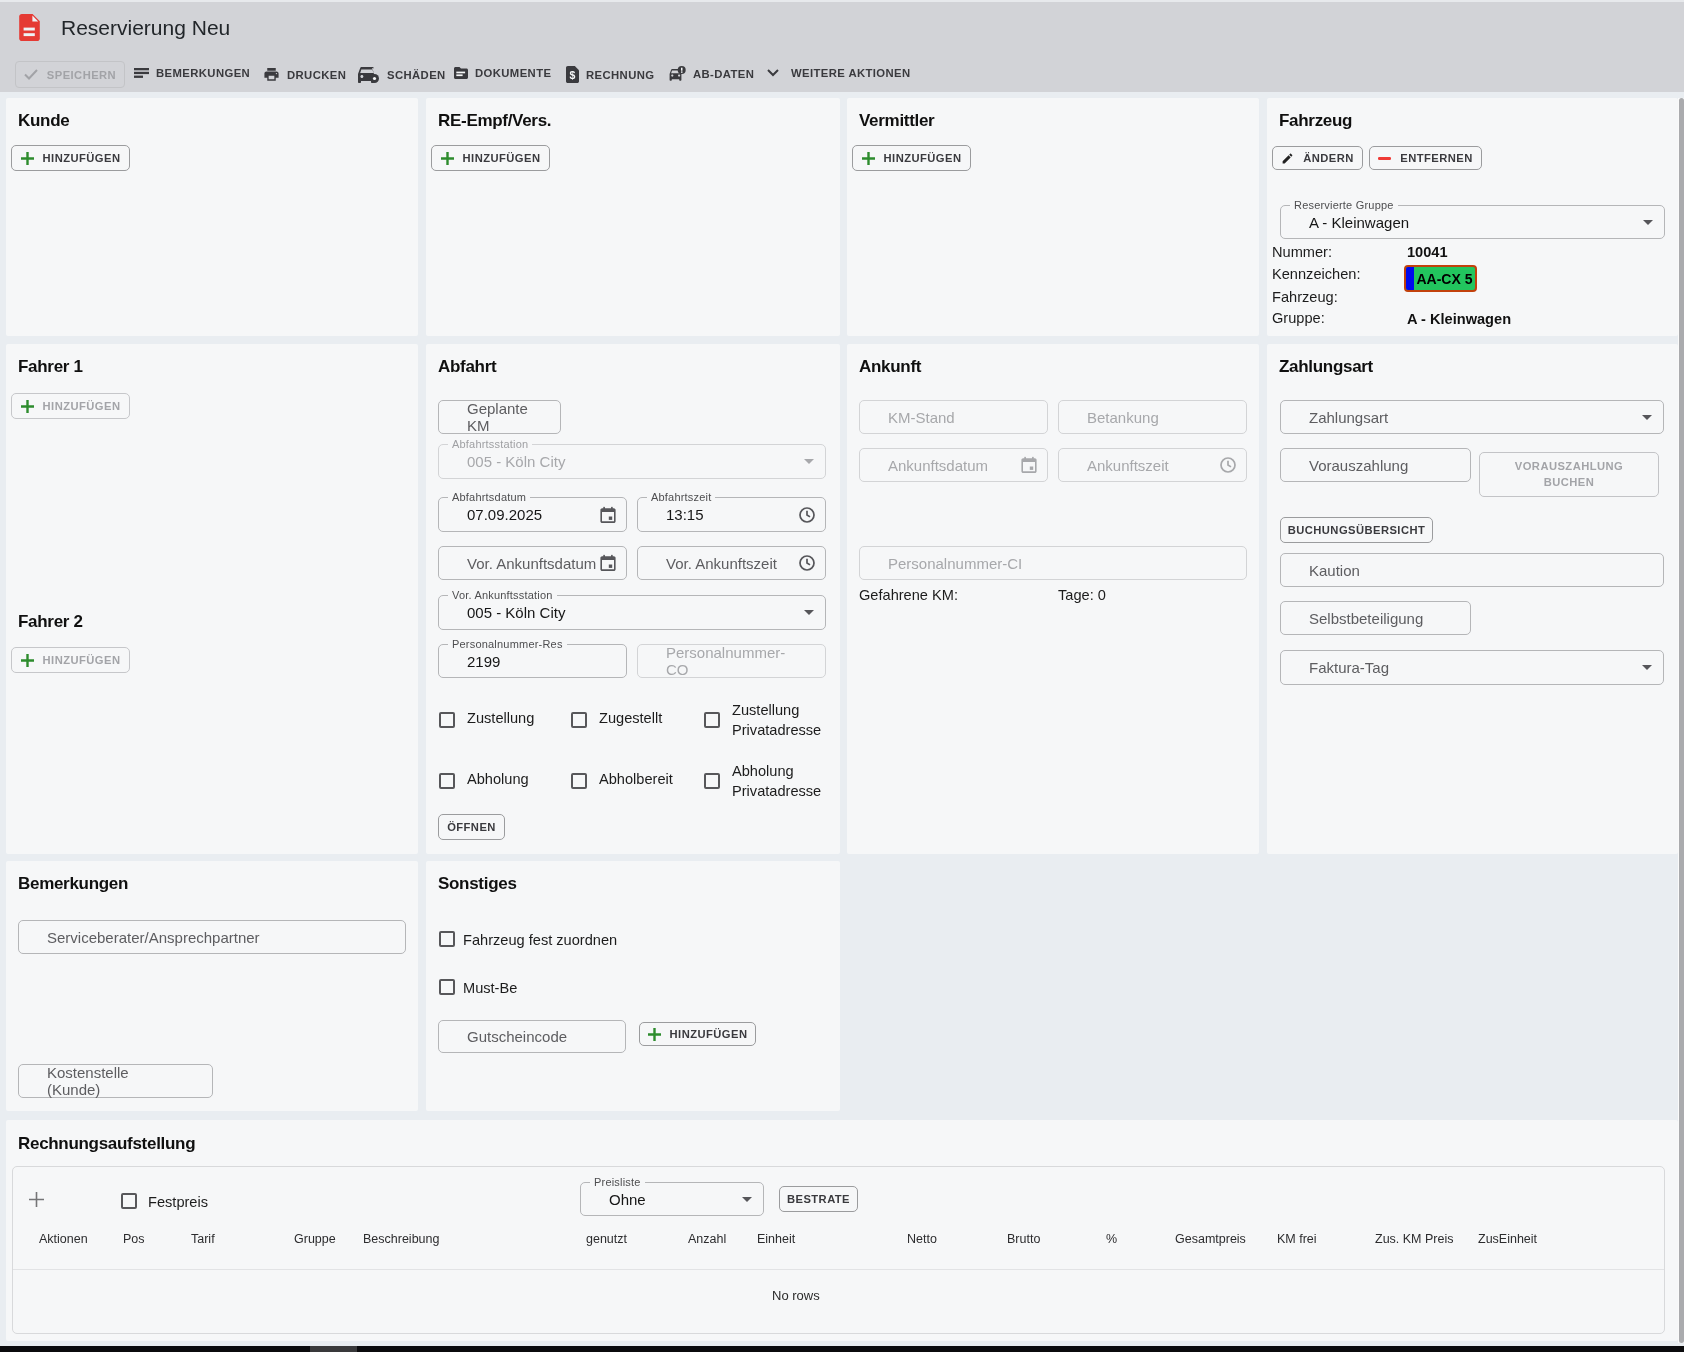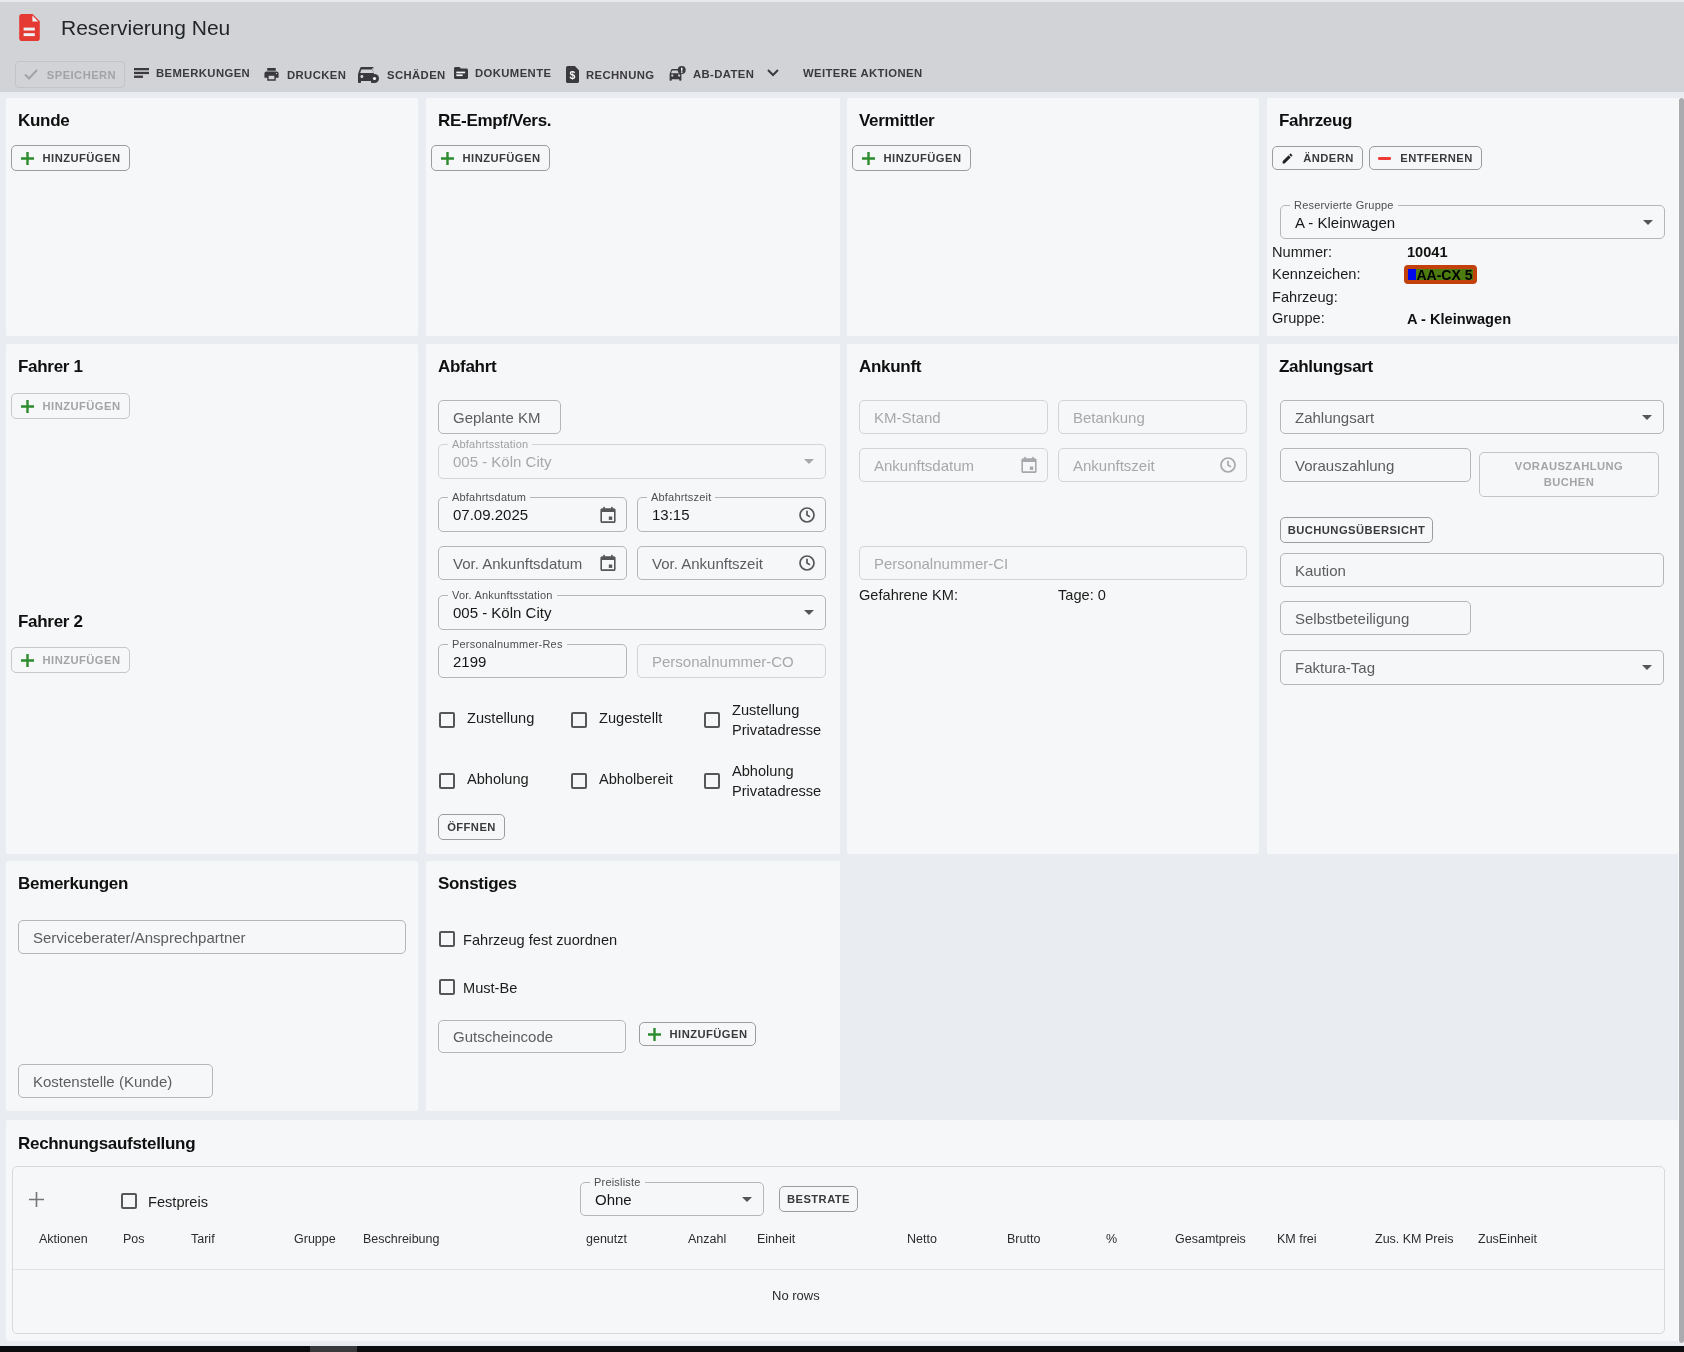--- a/index.html
+++ b/index.html
@@ -5,21 +5,21 @@
 * { margin:0; padding:0; box-sizing:border-box; }
 html,body { width:1684px; height:1352px; overflow:hidden; }
 body { font-family:"Liberation Sans",sans-serif; background:#e9edf1; position:relative; }
 .abs { position:absolute; }
 .header { position:absolute; left:0; top:0; width:1684px; height:92px; background:#d2d3d7; }
 .htitle { position:absolute; left:61px; top:16px; font-size:21px; color:#22262a; }
 .panel { position:absolute; background:#f6f7f8; border-radius:2px; }
 .ptitle { position:absolute; left:12px; top:13px; font-size:17px; font-weight:bold; color:#101010; letter-spacing:-0.3px; }
 .btn { position:absolute; display:flex; align-items:center; justify-content:center; gap:9px; border:1px solid #9b9c9e; border-radius:5px; font-size:11.2px; font-weight:bold; letter-spacing:0.45px; color:#3a3a3e; background:transparent; }
 .btn.bdis { border-color:#c3c4c7; color:#a3a4a8; }
-.fld { position:absolute; border:1px solid #b5b6b8; border-radius:5px; display:flex; align-items:center; padding:0 14px; font-size:15px; color:#161616; background:transparent; }
+.fld { position:absolute; border:1px solid #b5b6b8; border-radius:5px; display:flex; align-items:center; padding:0 28px; font-size:15px; color:#161616; background:transparent; }
 .fld .lab { position:absolute; top:-8px; left:9px; font-size:11px; color:#4e4e50; background:#f6f7f8; padding:0 4px; line-height:15px; letter-spacing:0.2px; }
 .fld.inlab { color:#5d5d60; }
 .fld.fdis { border-color:#d3d4d6; color:#a7a8ab; }
 .fld.fdis .lab { color:#9fa0a3; }
 .caret { position:absolute; right:11px; top:50%; margin-top:-2.5px; width:0; height:0; border-left:5px solid transparent; border-right:5px solid transparent; border-top:5.5px solid #56565a; }
 .caret.cdis { border-top-color:#a7a8ab; }
 .ficon { position:absolute; right:10px; top:50%; transform:translateY(-50%); display:flex; }
 .cb { position:absolute; width:16px; height:16px; border:2px solid #57575a; border-radius:2px; }
 .cblab { position:absolute; font-size:14.6px; color:#1c1c1c; }
 .tbtn { position:absolute; display:flex; align-items:center; gap:7px; font-size:11.3px; font-weight:bold; letter-spacing:0.4px; color:#3a3a3e; }
@@ -92,21 +92,21 @@
         </g>
         <rect x="12" y="1.7" width="1.5" height="3" fill="#f6f7f8"></rect>
         <rect x="12" y="5.4" width="1.5" height="1.4" fill="#f6f7f8"></rect>
       </svg>
     <span>AB-DATEN</span>
   </div>
   <div class="tbtn" style="left:767px;top:67px">
     <svg width="12" height="8" viewBox="0 0 12 8">
         <path d="M1 1l5 5 5-5" stroke="#3a3a3e" stroke-width="2" fill="none"></path>
       </svg>
-    <span style="margin-left:17px">WEITERE AKTIONEN</span>
+    <span style="margin-left:5px">WEITERE AKTIONEN</span>
   </div>
 </div>
 
 <div class="panel" style="left:6px;top:98px;width:412px;height:238px">
   <div class="ptitle">Kunde</div>
   <div class="btn" style="left:5px;top:47px;width:119px;height:26px">
     <svg width="13" height="13" viewBox="0 0 13 13">
         <path d="M6.5 0v13M0 6.5h13" stroke="#2d8c2d" stroke-width="2.4"></path>
       </svg>
     <span>HINZUFÜGEN</span>
@@ -144,21 +144,21 @@
       </svg>
     <span>ENTFERNEN</span>
   </div>
   <div class="fld" style="left:13px;top:107px;width:385px;height:34px">
     <span class="lab">Reservierte Gruppe</span>A - Kleinwagen
     <span class="caret"></span>
   </div>
   <div class="rowlab" style="left:5px;top:146px">Nummer:</div>
   <div class="rowval" style="left:140px;top:146px">10041</div>
   <div class="rowlab" style="left:5px;top:168px">Kennzeichen:</div>
-  <div class="abs" style="left:137px;top:167px;width:73px;height:19px;border:4px solid #c2410c;border-radius:4px;background:#4d7c0f;display:flex;overflow:hidden">
+  <div class="abs" style="left:137px;top:167px;width:73px;height:27px;border:2px solid #c2410c;border-radius:4px;background:#22c55e;display:flex;overflow:hidden">
     <div style="width:8px;background:#0008ee"></div>
     <div style="flex:1;display:flex;align-items:center;justify-content:center;font-size:14px;font-weight:bold;color:#000">AA-CX 5</div>
   </div>
   <div class="rowlab" style="left:5px;top:191px">Fahrzeug:</div>
   <div class="rowlab" style="left:5px;top:212px">Gruppe:</div>
   <div class="rowval" style="left:140px;top:213px">A - Kleinwagen</div>
 </div>
 
 <div class="panel" style="left:6px;top:344px;width:412px;height:510px">
   <div class="ptitle">Fahrer 1</div>

